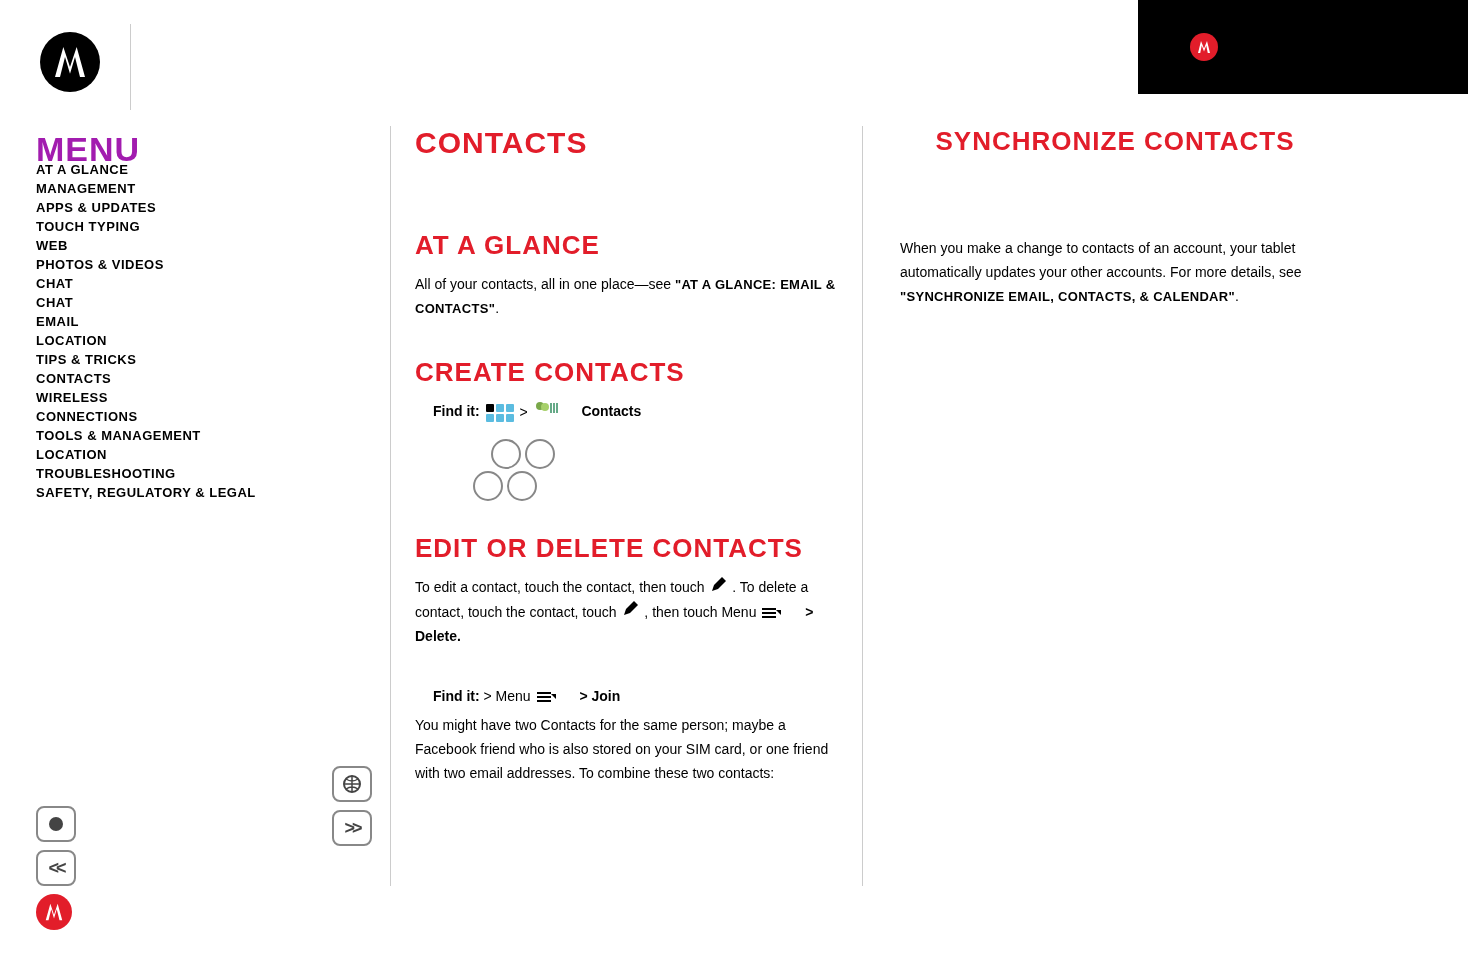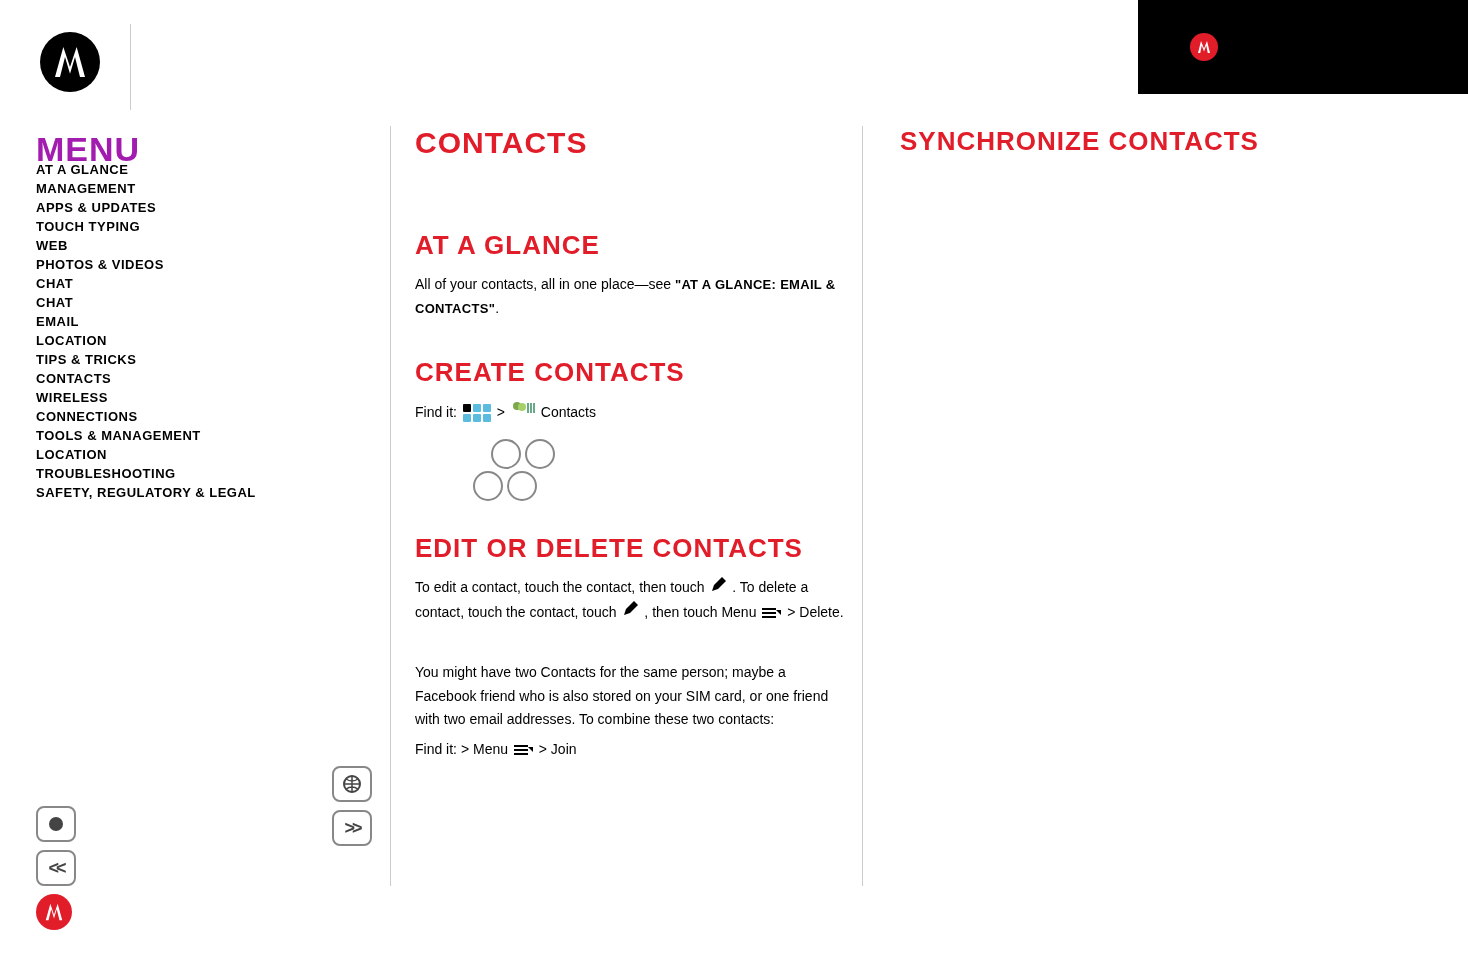--- a/index.html
+++ b/index.html
@@ -102,21 +102,21 @@
   letter-spacing: 1px;
   margin-bottom: 12px;
 }
 .body {
   font-size: 14px;
   line-height: 1.7;
   color: #000;
 }
 .body p { margin-bottom: 6px; }
 .body .link { font-weight: 900; font-size: 13px; letter-spacing: 0.3px; }
-.body .bold { font-weight: normal; }
+.body .bold { font-weight: bold; margin-left: 18px; }
 .tip-lead { font-weight: bold; }
 .menu-icon-inline {
   display: inline-flex;
   vertical-align: middle;
   gap: 2px;
   margin: 0 2px;
 }
 .menu-icon-inline .bar { width: 14px; height: 2px; background: #000; display: block; }
 .menu-icon-inline .stack { display: flex; flex-direction: column; gap: 2px; }
 .menu-icon-inline .tri { width: 0; height: 0; border-left: 5px solid transparent; border-top: 5px solid #000; margin-left: -2px; margin-top: 2px; }
@@ -280,40 +280,45 @@
             <span class="bar"></span>
           </span>
           <span class="tri"></span>
       </span>
       <span class="bold"> &gt; Delete.</span>
     </p>
   </div>
 
   <div class="gap-sm"></div>
   <div class="body">
-    <p>You might have two Contacts for the same person; maybe a Facebook friend who is also stored on your SIM card, or one friend with two email addresses. To combine these two contacts:</p>
     <p>
       <span class="bold">Find it:</span>
       <span> &gt; Menu </span>
       <span class="menu-icon-inline">
         <span class="stack">
             <span class="bar"></span>
             <span class="bar"></span>
             <span class="bar"></span>
           </span>
           <span class="tri"></span>
       </span>
       <span class="bold"> &gt; Join</span>
     </p>
+    <p>You might have two Contacts for the same person; maybe a Facebook friend who is also stored on your SIM card, or one friend with two email addresses. To combine these two contacts:</p>
   </div>
 </div>
 
 <div class="col2">
-  <div class="h1" style="font-size:26px;">SYNCHRONIZE CONTACTS</div>
+  <div class="h1" style="font-size:26px;text-align:center;">SYNCHRONIZE CONTACTS</div>
   <div class="gap-md"></div>
+  <div class="body">
+    <p>
+      <span>When you make a change to contacts of an account, your tablet automatically updates your other accounts. For more details, see </span><span class="link">"SYNCHRONIZE EMAIL, CONTACTS, &amp; CALENDAR"</span><span>.</span>
+    </p>
+  </div>
 </div>
 
 <div class="bottom-controls">
   <div class="ctrl-btn dot">
     <svg width="16" height="16">
         <circle cx="8" cy="8" r="7"></circle>
       </svg>
   </div>
   <div class="ctrl-btn arrows">&lt;&lt;</div>
   <div class="moto-small">

